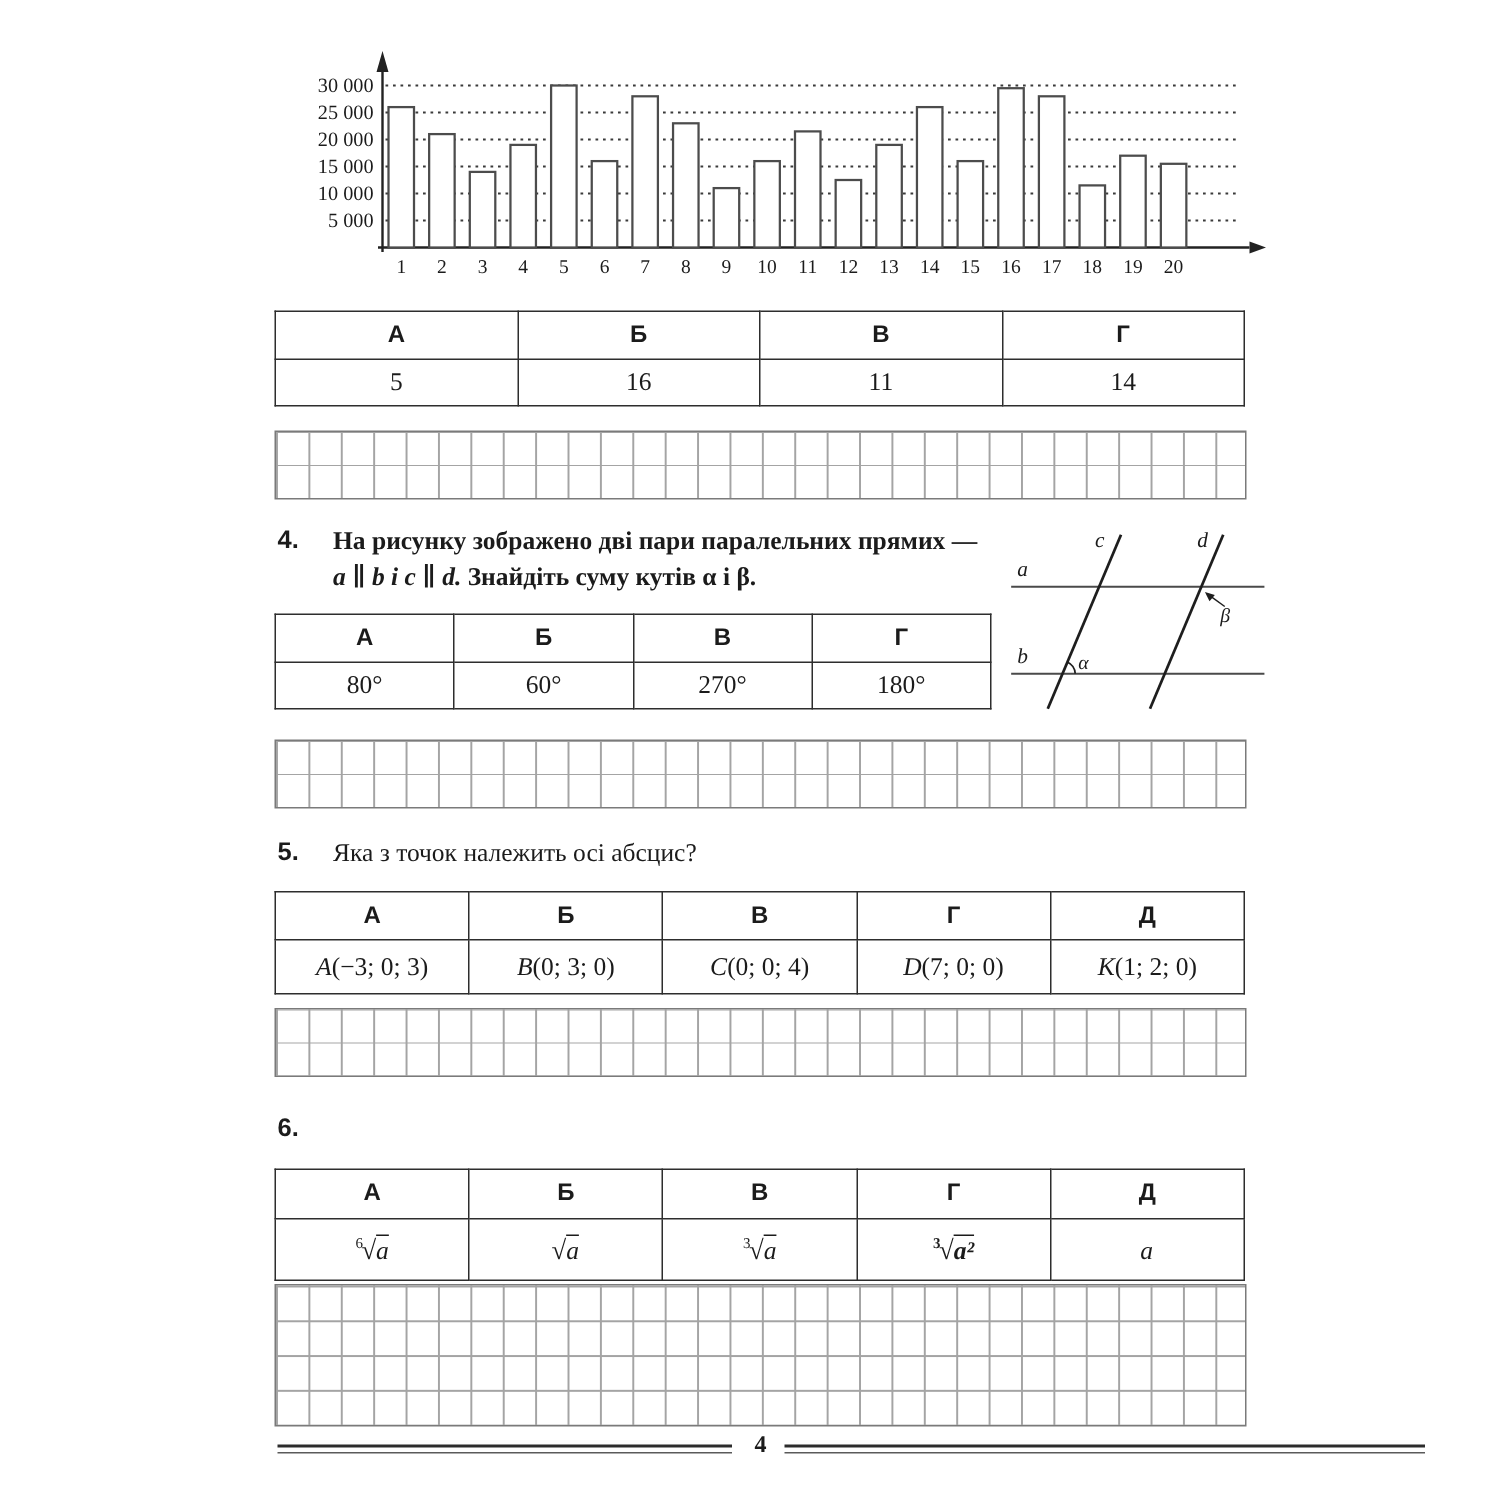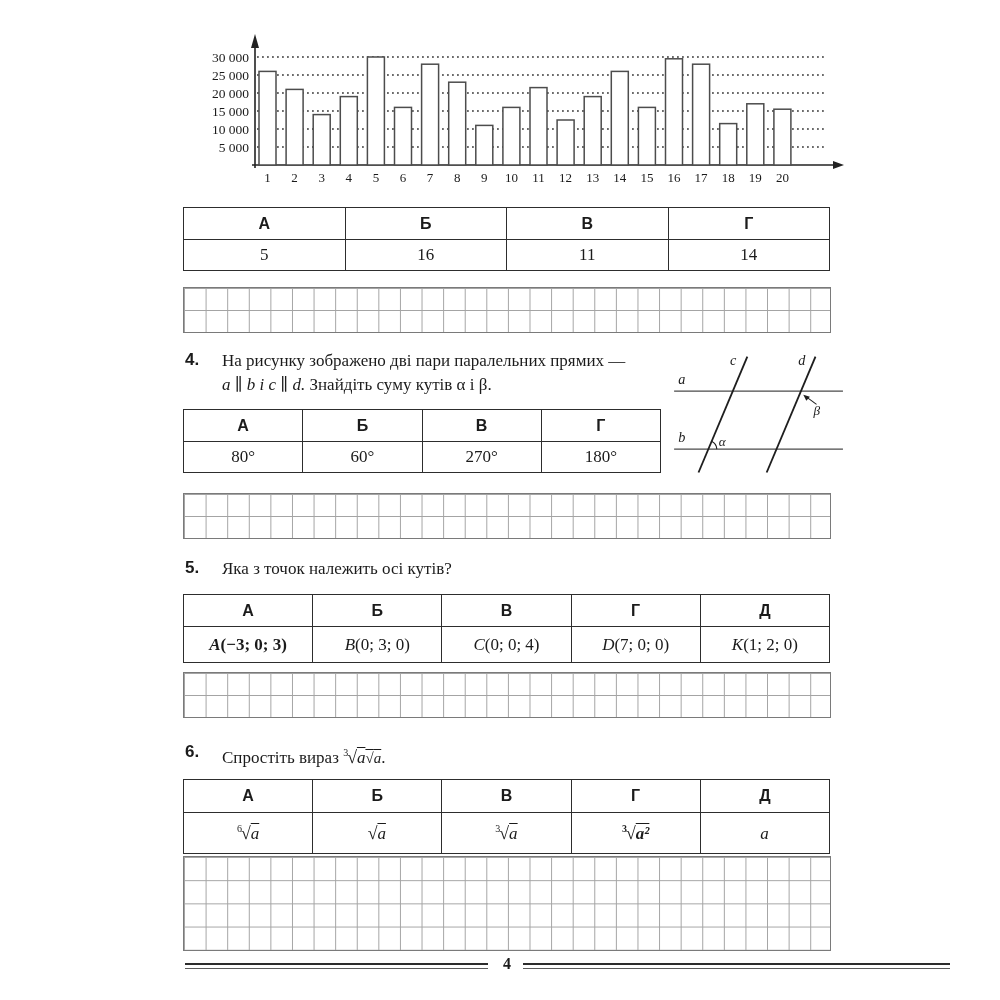--- a/index.html
+++ b/index.html
@@ -116,21 +116,21 @@
       <td class="val">16</td>
       <td class="val">11</td>
       <td class="val">14</td>
     </tr>
   </tbody>
     </table>
 
   <div class="gridstrip" style="left:183px;top:287px;width:646px;height:44px;"></div>
 
   <div class="qnum" style="left:185px;top:350px;">4.</div>
-  <div class="qtext" style="left:222px;top:349px;width:450px;">
+  <div class="qtext" style="left:222px;top:349px;width:450px;font-weight:bold;">
     <span>На рисунку зображено дві пари паралельних прямих —</span><br>
     <span class="mathit">a ∥ b і c ∥ d. </span><span>Знайдіть суму кутів α і β.</span>
   </div>
 
   <svg style="position:absolute;left:668px;top:350px;" width="178" height="128" viewBox="0 0 175 125">
     <line x1="6" y1="40" x2="172" y2="40" stroke="#4a4a4a" stroke-width="1.3"></line>
     <line x1="6" y1="97" x2="172" y2="97" stroke="#4a4a4a" stroke-width="1.3"></line>
     <line x1="30" y1="120" x2="78" y2="6" stroke="#1e1e1e" stroke-width="1.8"></line>
     <line x1="97" y1="120" x2="145" y2="6" stroke="#1e1e1e" stroke-width="1.8"></line>
     <path d="M 48 97 A 9 9 0 0 0 42.8 89.4" fill="none" stroke="#1e1e1e" stroke-width="1.1"></path>
@@ -157,48 +157,44 @@
       <td class="val">60°</td>
       <td class="val">270°</td>
       <td class="val">180°</td>
     </tr>
   </tbody>
     </table>
 
   <div class="gridstrip" style="left:183px;top:493px;width:646px;height:44px;"></div>
 
   <div class="qnum" style="left:185px;top:558px;">5.</div>
-  <div class="qtext" style="left:222px;top:557px;width:560px;">Яка з точок належить осі кутів?</div>
+  <div class="qtext" style="left:222px;top:557px;width:560px;">Яка з точок належить осі абсцис?</div>
 
   <table class="anstable" style="left:183px;top:594px;width:647px;">
     <tbody>
         <tr>
       <td class="hdr">А</td>
       <td class="hdr">Б</td>
       <td class="hdr">В</td>
       <td class="hdr">Г</td>
       <td class="hdr">Д</td>
     </tr>
     <tr>
-      <td class="val" style="height:35px;font-weight:bold;"><i>A</i><span>(−3; 0; 3)</span></td>
+      <td class="val" style="height:35px;"><i>A</i><span>(−3; 0; 3)</span></td>
       <td class="val" style="height:35px;text-align:center;"><i>B</i><span>(0; 3; 0)</span></td>
       <td class="val" style="height:35px;"><i>C</i><span>(0; 0; 4)</span></td>
       <td class="val" style="height:35px;"><i>D</i><span>(7; 0; 0)</span></td>
       <td class="val" style="height:35px;"><i>K</i><span>(1; 2; 0)</span></td>
     </tr>
   </tbody>
     </table>
 
   <div class="gridstrip" style="left:183px;top:672px;width:646px;height:44px;"></div>
 
   <div class="qnum" style="left:185px;top:742px;">6.</div>
-  <div class="qtext" style="left:222px;top:741px;width:560px;">
-    <span>Спростіть вираз</span>
-    <span class="radwrap"><sup class="ridx">3</sup><span class="rsign">√</span><span class="rbar"><i>a</i><span class="rsign inner">√</span><span class="rbar inner"><i>a</i></span></span><span>.</span></span>
-  </div>
 
   <table class="anstable" style="left:183px;top:779px;width:647px;">
     <tbody>
         <tr>
       <td class="hdr" style="height:32px;">А</td>
       <td class="hdr" style="height:32px;">Б</td>
       <td class="hdr" style="height:32px;">В</td>
       <td class="hdr" style="height:32px;">Г</td>
       <td class="hdr" style="height:32px;">Д</td>
     </tr>

